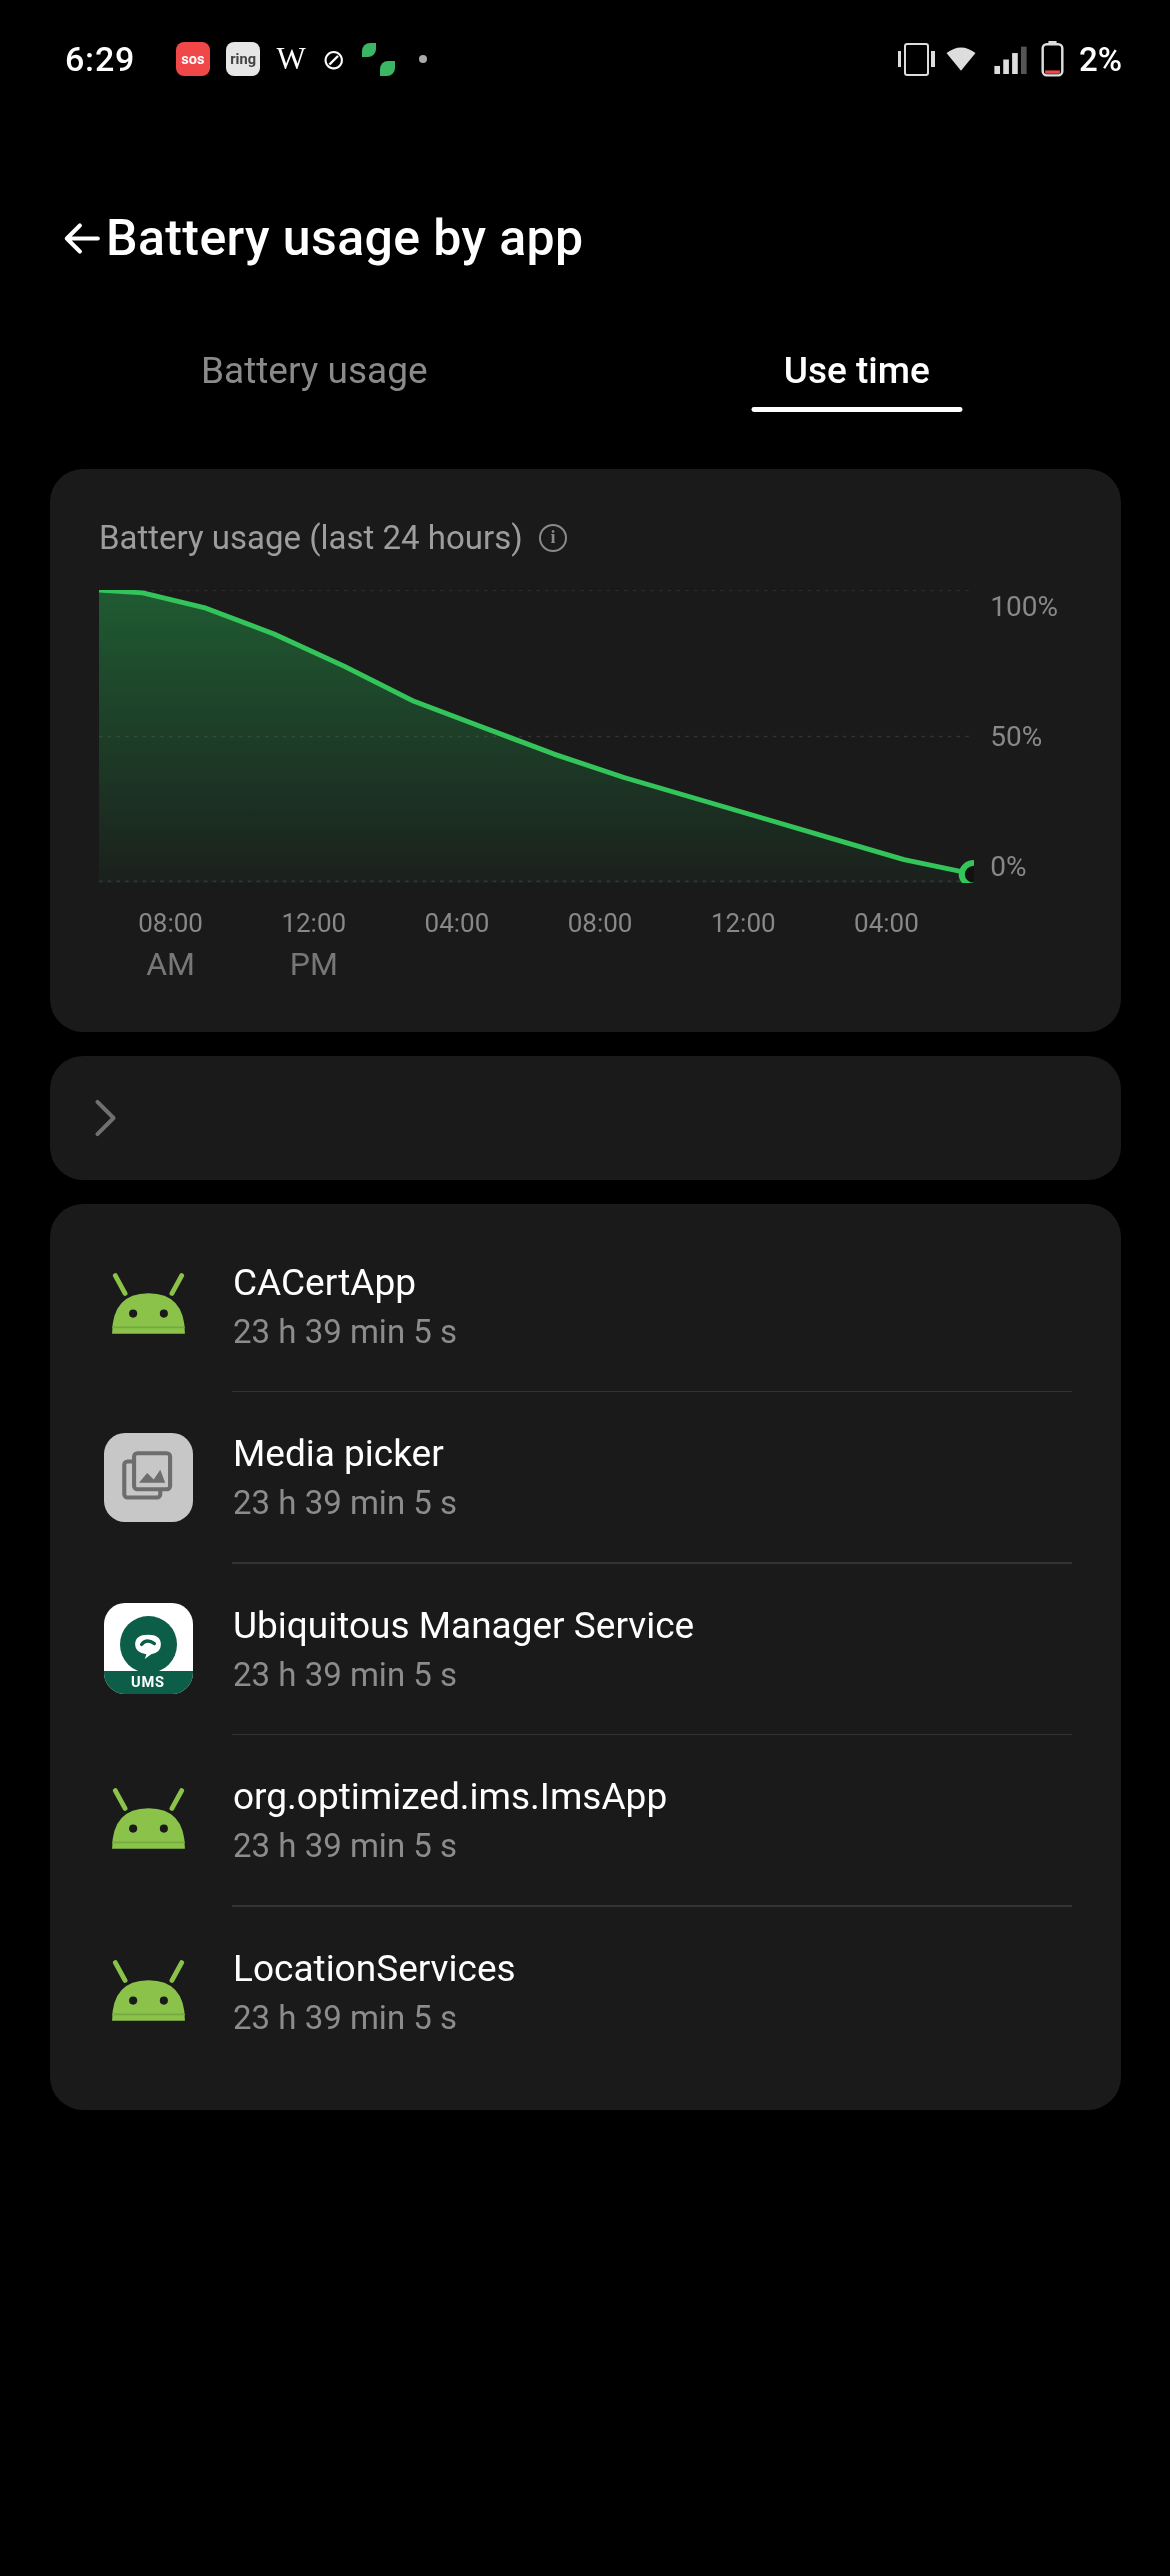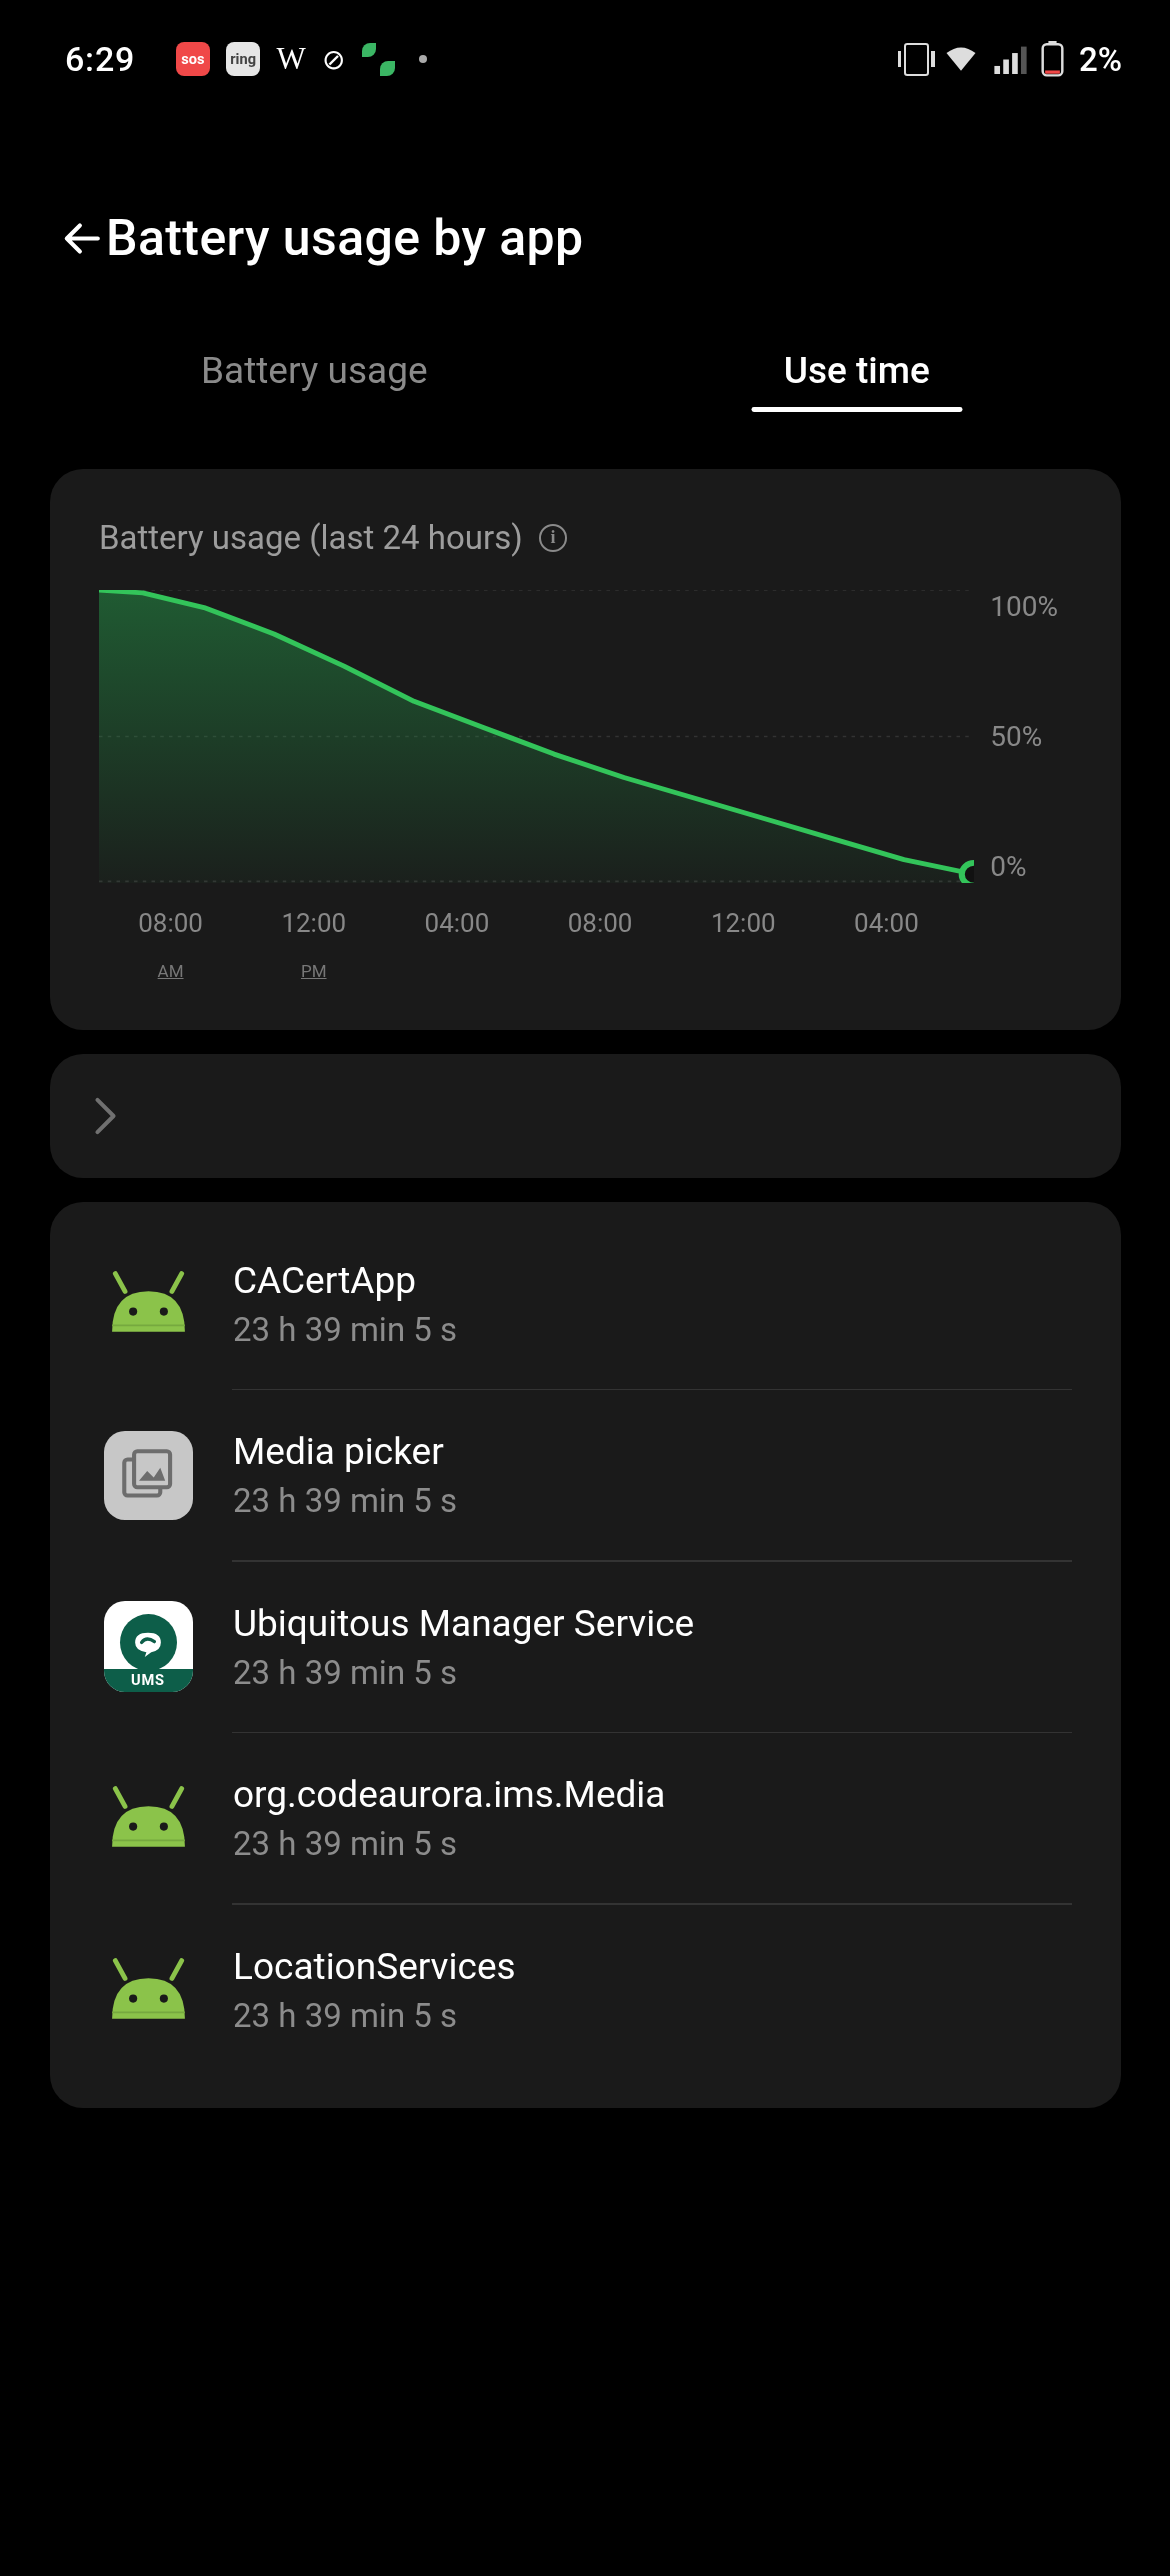--- a/index.html
+++ b/index.html
@@ -95,21 +95,21 @@
   .chart-svg-wrap { flex:1; position:relative; }
   .chart-ylabels {
     width:98px; display:flex; flex-direction:column; justify-content:space-between;
     text-align:left; font-size: 28px; color:#888; padding-left: 16.3px;
   }
   .chart-xlabels {
     display:flex; justify-content:space-between; margin-top: 24.4px;
     font-size: 26px; color:#888; text-align:center; padding-right: 114px;
   }
   .chart-xlabels > div { flex:1; }
-  .chart-xlabels .sub { display:block; font-size: 17px; color:#777; margin-top: 23px; text-decoration: underline;}
+  .chart-xlabels .sub { display:block; font-size: 32px; color:#777; margin-top: 7px;}
 
   
   .optimize-card {
     padding: 41px 41px; display:flex; align-items:center; justify-content:space-between;
   }
   .optimize-text .opt-title { font-size: 41px; font-weight:400; margin-bottom: 11.4px;}
   .optimize-text .opt-sub { font-size: 36px; color:#8c8c8c; }
   .chevron svg { display:block; }
 
   
@@ -311,21 +311,21 @@
       <svg width="89" height="73" viewBox="0 0 110 90">
         <path d="M10 80 Q10 30 55 30 Q100 30 100 80 Z" fill="#8bc34a"></path>
         <line x1="26" y1="30" x2="14" y2="8" stroke="#8bc34a" stroke-width="6" stroke-linecap="round"></line>
         <line x1="84" y1="30" x2="96" y2="8" stroke="#8bc34a" stroke-width="6" stroke-linecap="round"></line>
         <circle cx="36" cy="55" r="5" fill="#1a1a1a"></circle>
         <circle cx="74" cy="55" r="5" fill="#1a1a1a"></circle>
         <line x1="10" y1="72" x2="100" y2="72" stroke="#76a93f" stroke-width="2"></line>
       </svg>
     </div>
     <div class="list-text">
-      <div class="li-name">org.codeaurora.ims.Media</div>
+      <div class="li-name">org.optimized.ims.ImsApp</div>
       <div class="li-time">23 h 39 min 5 s</div>
     </div>
   </div>
   <div class="li-divider"></div>
 
   <div class="list-item">
     <div class="list-icon android-icon">
       <svg width="89" height="73" viewBox="0 0 110 90">
         <path d="M10 80 Q10 30 55 30 Q100 30 100 80 Z" fill="#8bc34a"></path>
         <line x1="26" y1="30" x2="14" y2="8" stroke="#8bc34a" stroke-width="6" stroke-linecap="round"></line>

